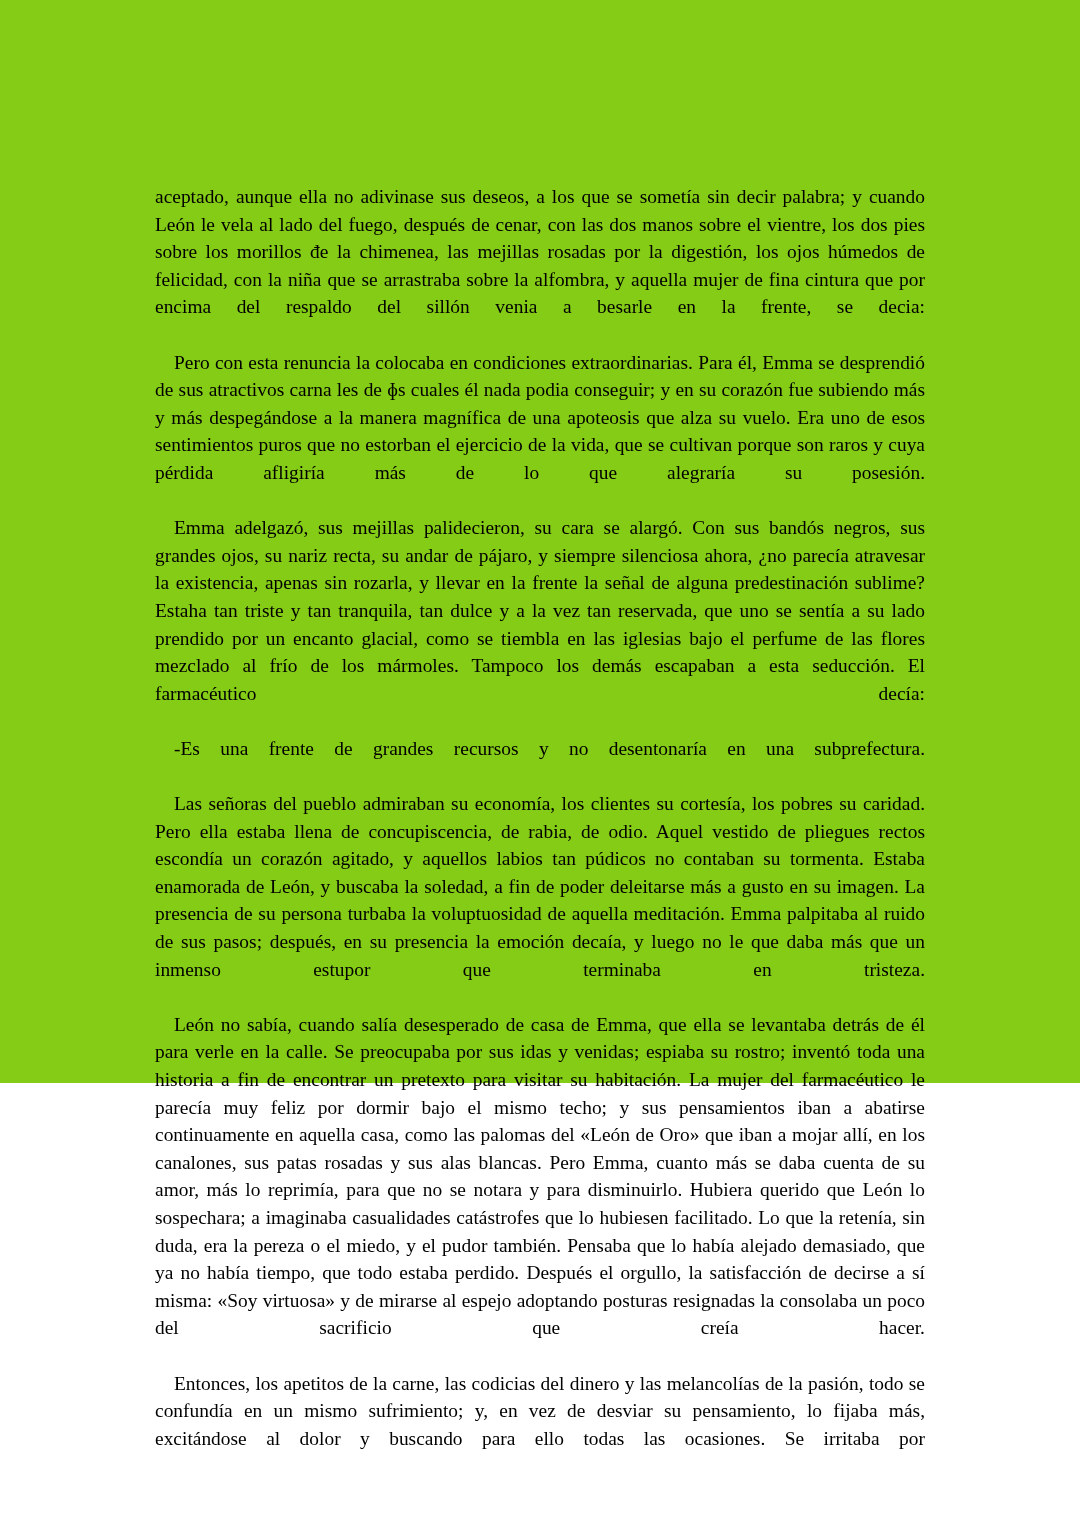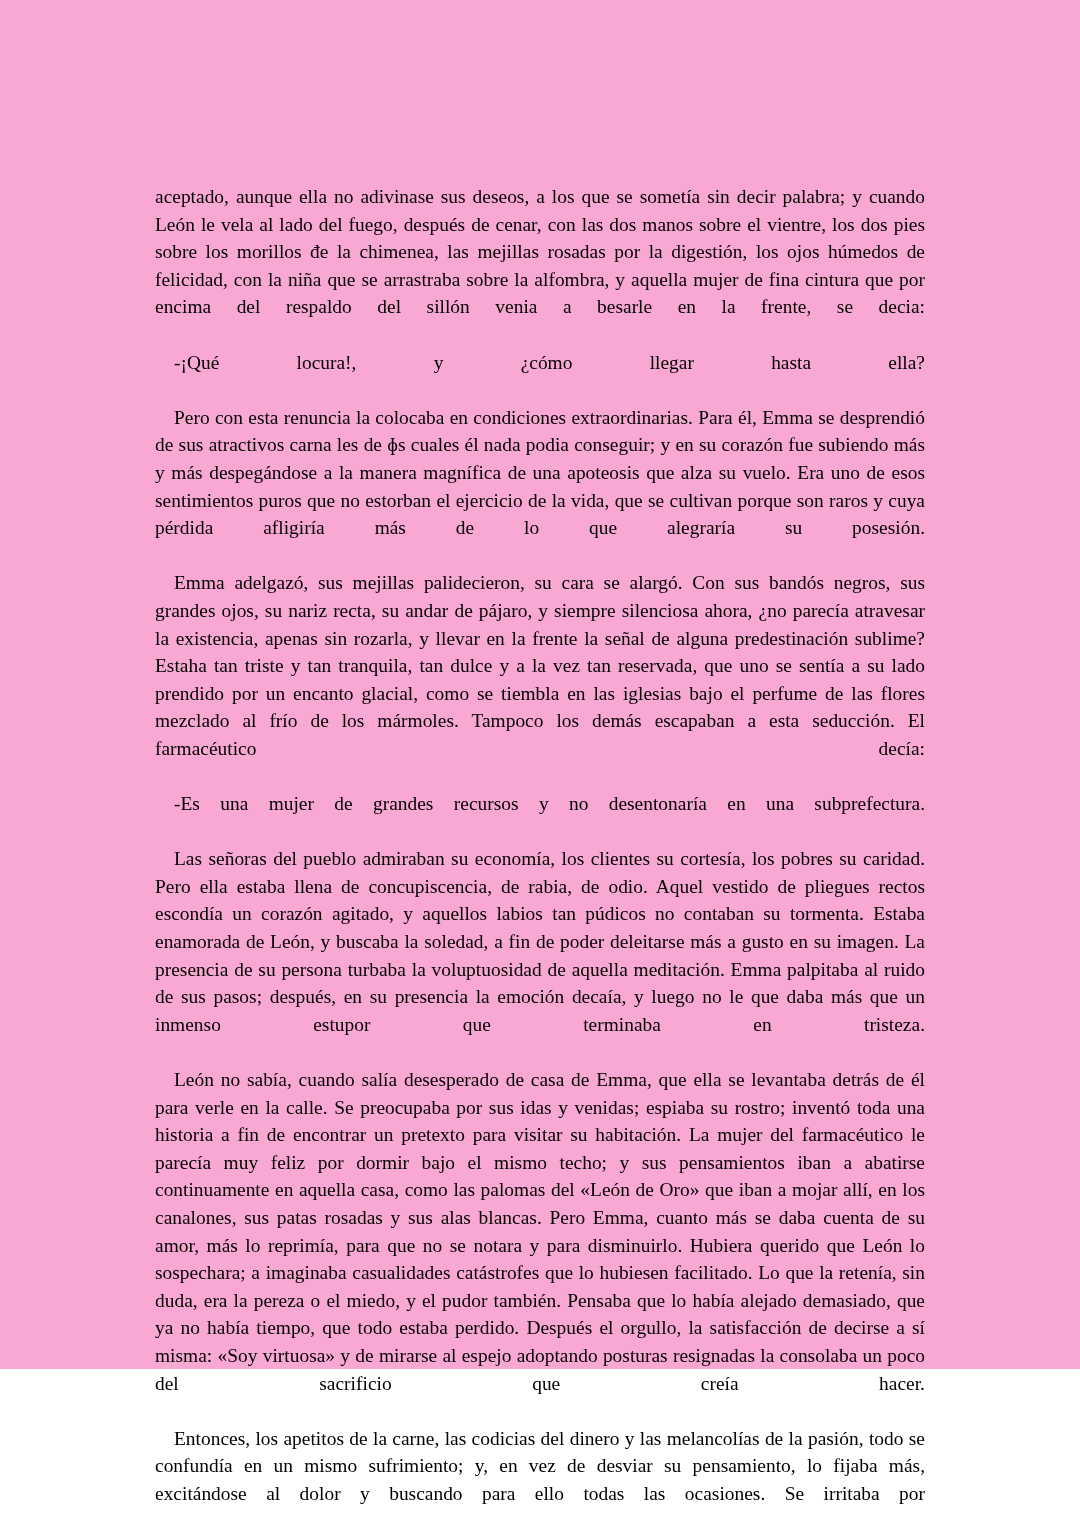--- a/index.html
+++ b/index.html
@@ -11,22 +11,22 @@
     width: 1080px;
     height: 1525px;
     overflow: hidden;
     font-family: "Liberation Serif", "DejaVu Serif", serif;
     color: #000000;
   }
 
   #page {
     position: relative;
     width: 1080px;
-    height: 1369px;
-    background: #f9a8d4;
+    height: 1083px;
+    background: #84cc16;
   }
 
   #text-column {
     position: absolute;
     left: 155px;
     top: 183px;
     width: 770px;
   }
 
   p.para {
@@ -59,22 +59,21 @@
     -webkit-font-smoothing: antialiased;
   }
 </style>
 </head>
 <body>
 
 <div id="page">
   <div id="text-column">
 
     <p class="para no-indent">aceptado, aunque ella no adivinase sus deseos, a los que se sometía sin decir palabra; y cuando León le vela al lado del fuego, después de cenar, con las dos manos sobre el vientre, los dos pies sobre los morillos đe la chimenea, las mejillas rosadas por la digestión, los ojos húmedos de felicidad, con la niña que se arrastraba sobre la alfombra, y aquella mujer de fina cintura que por encima del respaldo del sillón venia a besarle en la frente, se decia:</p>
-    <p class="para">-¡Qué locura!, y ¿cómo llegar hasta ella?</p>
     <p class="para">Pero con esta renuncia la colocaba en condiciones extraordinarias. Para él, Emma se desprendió de sus atractivos carna les de ɸs cuales él nada podia conseguir; y en su corazón fue subiendo más y más despegándose a la manera magnífica de una apoteosis que alza su vuelo. Era uno de esos sentimientos puros que no estorban el ejercicio de la vida, que se cultivan porque son raros y cuya pérdida afligiría más de lo que alegraría su posesión.</p>
     <p class="para">Emma adelgazó, sus mejillas palidecieron, su cara se alargó. Con sus bandós negros, sus grandes ojos, su nariz recta, su andar de pájaro, y siempre silenciosa ahora, ¿no parecía atravesar la existencia, apenas sin rozarla, y llevar en la frente la señal de alguna predestinación sublime? Estaha tan triste y tan tranquila, tan dulce y a la vez tan reservada, que uno se sentía a su lado prendido por un encanto glacial, como se tiembla en las iglesias bajo el perfume de las flores mezclado al frío de los mármoles. Tampoco los demás escapaban a esta seducción. El farmacéutico decía:</p>
-    <p class="para">-Es una mujer de grandes recursos y no desentonaría en una subprefectura.</p>
+    <p class="para">-Es una frente de grandes recursos y no desentonaría en una subprefectura.</p>
     <p class="para">Las señoras del pueblo admiraban su economía, los clientes su cortesía, los pobres su caridad. Pero ella estaba llena de concupiscencia, de rabia, de odio. Aquel vestido de pliegues rectos escondía un corazón agitado, y aquellos labios tan púdicos no contaban su tormenta. Estaba enamorada de León, y buscaba la soledad, a fin de poder deleitarse más a gusto en su imagen. La presencia de su persona turbaba la voluptuosidad de aquella meditación. Emma palpitaba al ruido de sus pasos; después, en su presencia la emoción decaía, y luego no le que daba más que un inmenso estupor que terminaba en tristeza.</p>
     <p class="para">León no sabía, cuando salía desesperado de casa de Emma, que ella se levantaba detrás de él para verle en la calle. Se preocupaba por sus idas y venidas; espiaba su rostro; inventó toda una historia a fin de encontrar un pretexto para visitar su habitación. La mujer del farmacéutico le parecía muy feliz por dormir bajo el mismo techo; y sus pensamientos iban a abatirse continuamente en aquella casa, como las palomas del «León de Oro» que iban a mojar allí, en los canalones, sus patas rosadas y sus alas blancas. Pero Emma, cuanto más se daba cuenta de su amor, más lo reprimía, para que no se notara y para disminuirlo. Hubiera querido que León lo sospechara; a imaginaba casualidades catástrofes que lo hubiesen facilitado. Lo que la retenía, sin duda, era la pereza o el miedo, y el pudor también. Pensaba que lo había alejado demasiado, que ya no había tiempo, que todo estaba perdido. Después el orgullo, la satisfacción de decirse a sí misma: «Soy virtuosa» y de mirarse al espejo adoptando posturas resignadas la consolaba un poco del sacrificio que creía hacer.</p>
     <p class="para">Entonces, los apetitos de la carne, las codicias del dinero y las melancolías de la pasión, todo se confundía en un mismo sufrimiento; y, en vez de desviar su pensamiento, lo fijaba más, excitándose al dolor y buscando para ello todas las ocasiones. Se irritaba por</p>
 
   </div>
 </div>
 
 </body></html>

